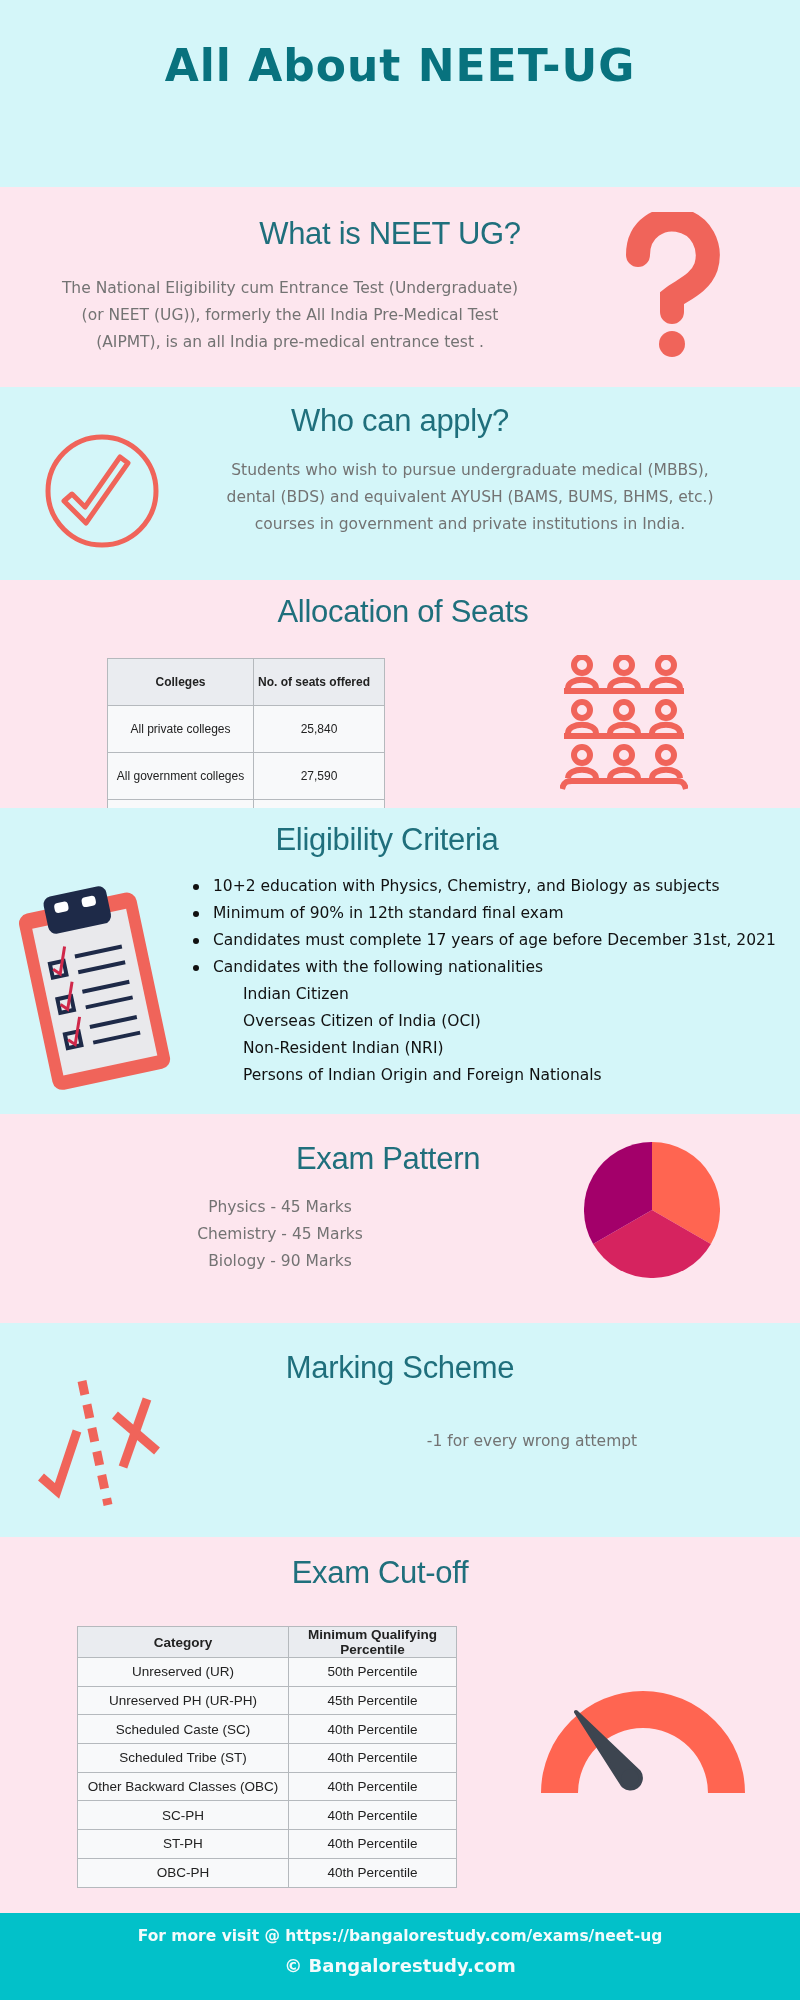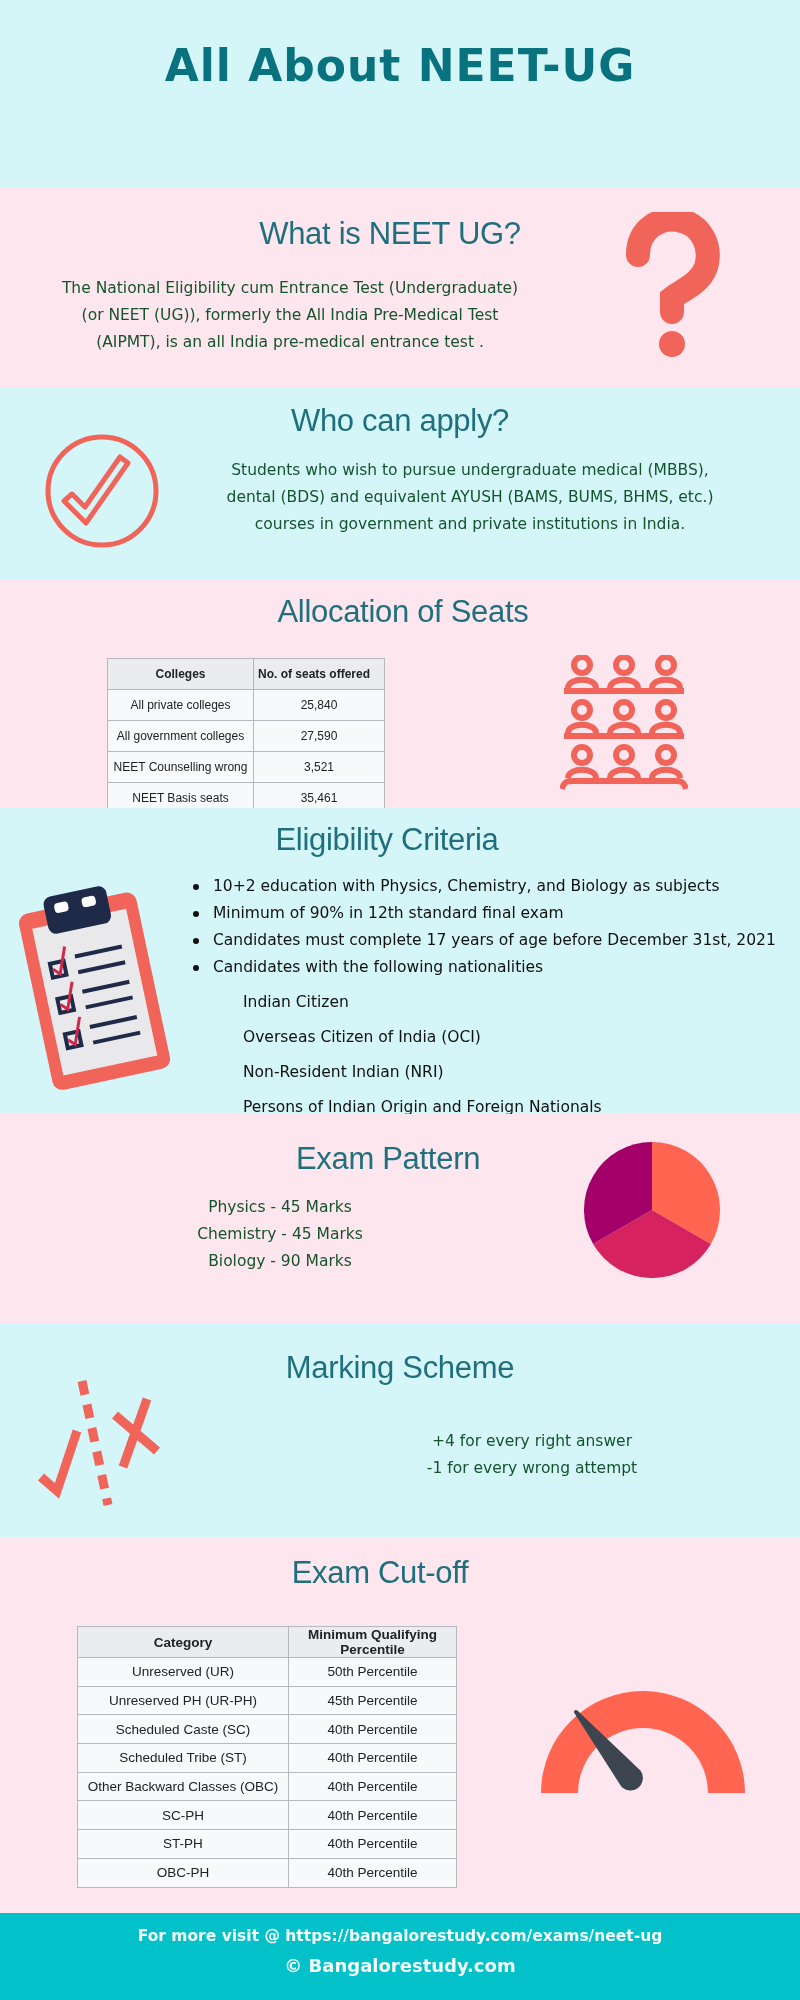--- a/index.html
+++ b/index.html
@@ -2,35 +2,35 @@
 <html><head>
 <meta charset="utf-8">
 <style>
   * { box-sizing: border-box; margin: 0; padding: 0; }
   html, body { width: 800px; height: 2000px; overflow: hidden; }
   body { font-family: "DejaVu Sans", sans-serif; color: #111; background: #d4f6f9; }
   .section { position: relative; width: 800px; }
   .cyan { background: #d4f6f9; }
   .pink { background: #fde6ee; }
   .h2 { position: absolute; left: 0; width: 800px; text-align: center; color: #1f6f7c; font-family: "Liberation Sans", sans-serif; font-size: 31px; font-weight: normal; letter-spacing: -0.3px; }
-  .body-text { position: absolute; font-size: 15.5px; line-height: 27px; color: #14532d; font-family: "DejaVu Sans", sans-serif; }
+  .body-text { position: absolute; font-size: 15.5px; line-height: 27px; color: #737373; font-family: "DejaVu Sans", sans-serif; }
   .center { text-align: center; }
   
   #header { height: 187px; }
   #main-title { position: absolute; top: 40px; left: 0; width: 800px; text-align: center; font-family: "DejaVu Sans", sans-serif; font-weight: bold; font-size: 44px; color: #08727e; letter-spacing: 1px; }
   
   table.wiki { position: absolute; border-collapse: collapse; font-family: "Liberation Sans", sans-serif; color: #222; background: #f8f9fa; }
   table.wiki th, table.wiki td { border: 1px solid #b5b9bd; text-align: center; }
   table.wiki th { background: #eaecf0; font-weight: bold; text-align: center; }
-  .seats th, .seats td { font-size: 12px; height: 26px; padding: 8px 4px; }
+  .seats th, .seats td { font-size: 12px; height: 26px; padding: 16px 4px; }
   .cutoff th, .cutoff td { font-size: 13.5px; height: 28.7px; padding: 0 6px; }
   ul.bullets { position: absolute; list-style: none; }
   ul.bullets li { position: relative; padding-left: 23px; font-size: 15.5px; line-height: 27px; white-space: nowrap; }
   ul.bullets li.dot::before { content: ""; position: absolute; left: 3px; top: 11px; width: 6px; height: 6px; border-radius: 50%; background: #111; }
-  ul.bullets li.sub { padding-left: 53px; margin-top: 8px; }
+  ul.bullets li.sub { padding-left: 53px; }
   #footer { height: 87px; background: #02c1c9; }
   .foot1 { position: absolute; top: 14px; left: 0; width: 800px; text-align: center; color: #f3fbfc; font-weight: bold; font-size: 15.5px; font-family: "DejaVu Sans", sans-serif; }
   .foot2 { position: absolute; top: 42px; left: 0; width: 800px; text-align: center; color: #f3fbfc; font-weight: bold; font-size: 18px; font-family: "DejaVu Sans", sans-serif; }
   svg { position: absolute; }
 </style>
 </head>
 <body>
 
 <div class="section cyan" id="header">
   <div id="main-title">All About NEET-UG</div>
@@ -170,21 +170,20 @@
   <svg style="left:584px; top:28px" width="136" height="136" viewBox="0 0 136 136">
     <path d="M68 68 L68 0 A68 68 0 0 1 126.9 102 Z" fill="#ff6551"></path>
     <path d="M68 68 L126.9 102 A68 68 0 0 1 9.1 102 Z" fill="#d6235f"></path>
     <path d="M68 68 L9.1 102 A68 68 0 0 1 68 0 Z" fill="#a3006a"></path>
   </svg>
 </div>
 
 <div class="section cyan" style="height:214px">
   <div class="h2" style="top:27px; left:0">Marking Scheme</div>
   <div class="body-text center" style="top:105px; left:382px; width:300px">
-    <div>+4 for every right answer</div>
     <div>-1 for every wrong attempt</div>
   </div>
   <svg style="left:35px; top:50px" width="135" height="135" viewBox="0 0 135 135">
     <g stroke="#f0645a" stroke-width="9" fill="none">
       <path d="M6 104 L22 118 L42 58"></path>
       <line x1="47" y1="8" x2="73" y2="132" stroke-dasharray="14 10"></line>
       <line x1="80" y1="42" x2="122" y2="78"></line>
       <line x1="112" y1="26" x2="88" y2="94"></line>
     </g>
   </svg>

